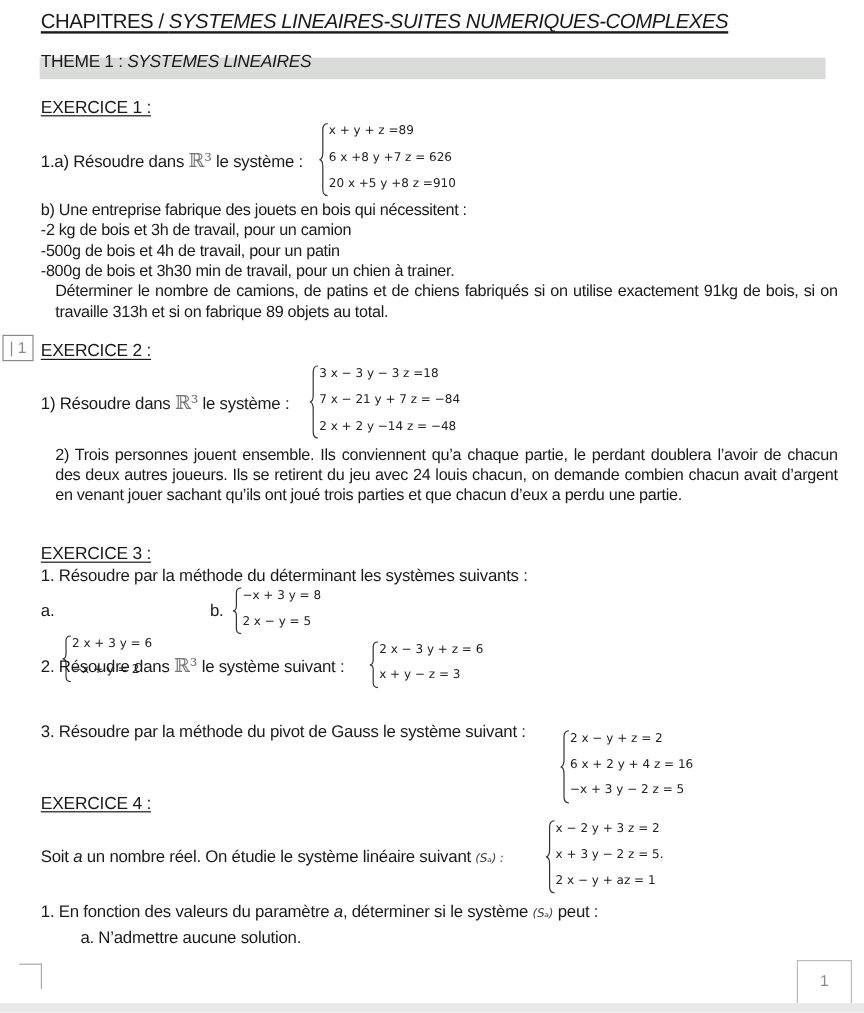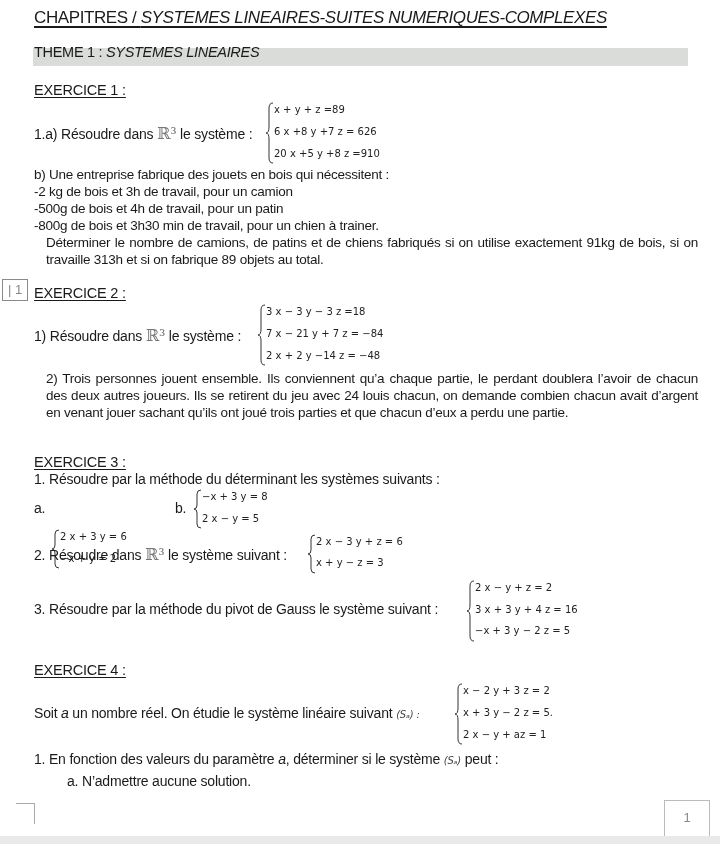--- a/index.html
+++ b/index.html
@@ -109,26 +109,26 @@
   </div>
   <div class="sys" style="left:308px; top:534px; width:110px; height:40px;">
     <svg class="brace" width="8" height="40">
         <path d="M7 1 Q3 1 3 5 L3 16 Q3 20 0 20 Q3 20 3 24 L3 35 Q3 39 7 39" fill="none" stroke="#333" stroke-width="1"></path>
       </svg>
     <div class="row" style="top:2px;">2 x − 3 y + z = 6</div>
     <div class="row" style="top:23px;">x + y − z = 3</div>
   </div>
 
   <div class="abs t" style="left:34px; top:601px;">3. Résoudre par la méthode du pivot de Gauss le système suivant :</div>
-  <div class="sys" style="left:467px; top:580px; width:120px; height:62px;">
+  <div class="sys" style="left:467px; top:608px; width:120px; height:62px;">
     <svg class="brace" width="8" height="62">
         <path d="M7 1 Q3 1 3 6 L3 25 Q3 31 0 31 Q3 31 3 37 L3 56 Q3 61 7 61" fill="none" stroke="#333" stroke-width="1"></path>
       </svg>
     <div class="row" style="top:2px;">2 x − y + z = 2</div>
-    <div class="row" style="top:24px;">3 x + 3 y + 4 z = 16</div>
+    <div class="row" style="top:24px;">6 x + 2 y + 4 z = 16</div>
     <div class="row" style="top:45px;">−x + 3 y − 2 z = 5</div>
   </div>
 
   <div class="abs ex-title" style="left:34px; top:662px;">EXERCICE 4 :</div>
 
   <div class="abs t" style="left:34px; top:705px;">
     <span>Soit </span><i>a</i><span> un nombre réel. On étudie le système linéaire suivant</span>
     <span class="small-italic">(Sₐ) :</span>
   </div>
   <div class="sys" style="left:455px; top:683px; width:120px; height:62px;">

